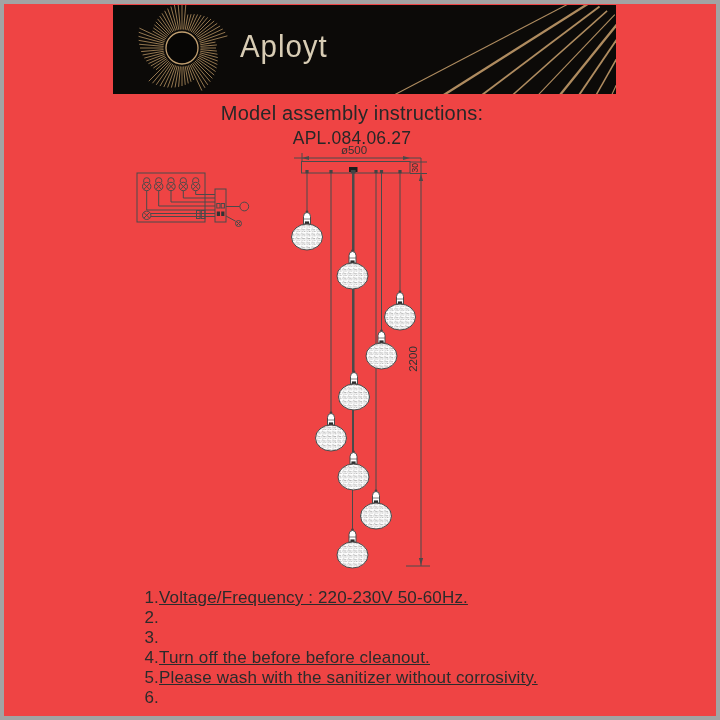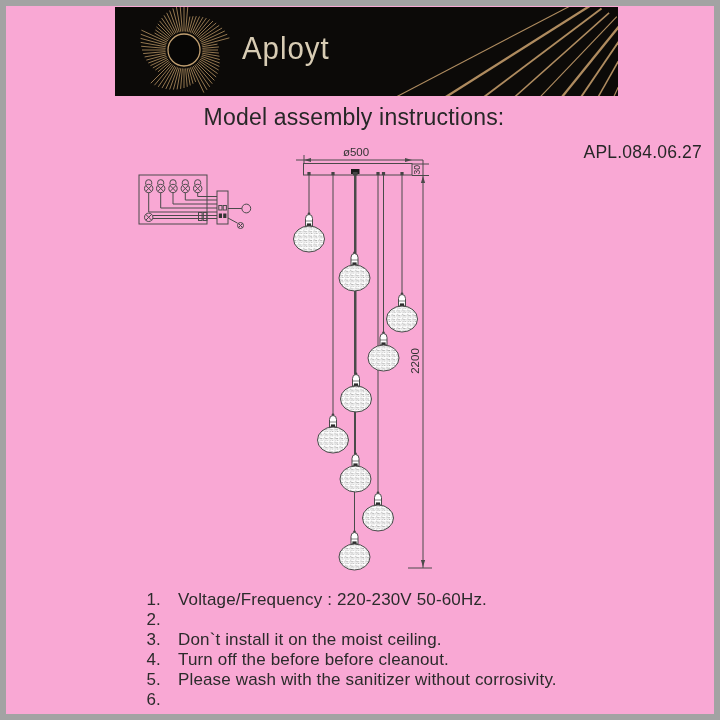--- a/index.html
+++ b/index.html
@@ -1,36 +1,36 @@
 <!DOCTYPE html>
 <html><head>
 <meta charset="utf-8">
 <style>
   html,body{margin:0;padding:0;background:#fff;}
-  .page{position:relative;width:720px;height:720px;background:#f9a8d4;overflow:hidden;
-        font-family:"Liberation Sans",sans-serif;border:6px solid #a3a3a3;box-sizing:border-box;}
+  .page{position:relative;width:720px;height:720px;background:#ef4444;overflow:hidden;
+        font-family:"Liberation Sans",sans-serif;border:4px solid #a3a3a3;box-sizing:border-box;}
   
   .banner{position:absolute;left:109px;top:1px;width:503px;height:89px;background:#0c0a08;overflow:hidden;}
   .banner svg{position:absolute;left:0;top:0;}
   .brand{position:absolute;left:127px;top:24px;font-size:31px;font-weight:400;color:#d8ccb4;
          letter-spacing:1px;transform:scaleX(.95);transform-origin:left top;white-space:nowrap;}
   
   .titles{position:absolute;left:0;top:98px;width:696px;text-align:center;color:#272727;}
-  .titles .h{font-size:23px;font-weight:500;letter-spacing:.2px;}
-  .titles .m{font-size:17.5px;font-weight:500;margin-top:11px;letter-spacing:.2px;text-align:right;}
+  .titles .h{font-size:20px;font-weight:500;letter-spacing:.2px;}
+  .titles .m{font-size:17.5px;font-weight:500;margin-top:3px;letter-spacing:.2px;}
   
   .drawing{position:absolute;left:0;top:0;}
   .w{stroke:#4a4a4a;stroke-width:1;fill:none;}
   .d{stroke:#4a4a4a;stroke-width:1;fill:none;}
   .dimtxt{fill:#333;font-family:"Liberation Sans",sans-serif;}
   
   .instructions{position:absolute;left:0;top:584px;width:720px;color:#2b2b2b;}
   .instructions .row{display:flex;font-size:17px;line-height:19.9px;letter-spacing:.15px;}
   .instructions .num{width:155px;text-align:right;flex:0 0 155px;}
-  .instructions .txt{margin-left:17px;white-space:nowrap;}
+  .instructions .txt{white-space:nowrap;text-decoration:underline;}
 </style>
 </head>
 <body>
 
 <div class="page">
 
   <div class="banner">
     <svg id="banner-art" width="503" height="89" viewBox="0 0 503 89">
       <g id="starburst">
           <line x1="87.5" y1="43" x2="103" y2="43" stroke="#ab8a5c" stroke-width="0.9" opacity="0.95"></line>
@@ -301,21 +301,20 @@
   <div class="instructions">
     <div class="row">
       <span class="num">1.</span>
       <span class="txt">Voltage/Frequency : 220-230V 50-60Hz.</span>
     </div>
     <div class="row">
       <span class="num">2.</span>
     </div>
     <div class="row">
       <span class="num">3.</span>
-      <span class="txt">Don`t install it on the moist ceiling.</span>
     </div>
     <div class="row">
       <span class="num">4.</span>
       <span class="txt">Turn off the before before cleanout.</span>
     </div>
     <div class="row">
       <span class="num">5.</span>
       <span class="txt">Please wash with the sanitizer without corrosivity.</span>
     </div>
     <div class="row">

